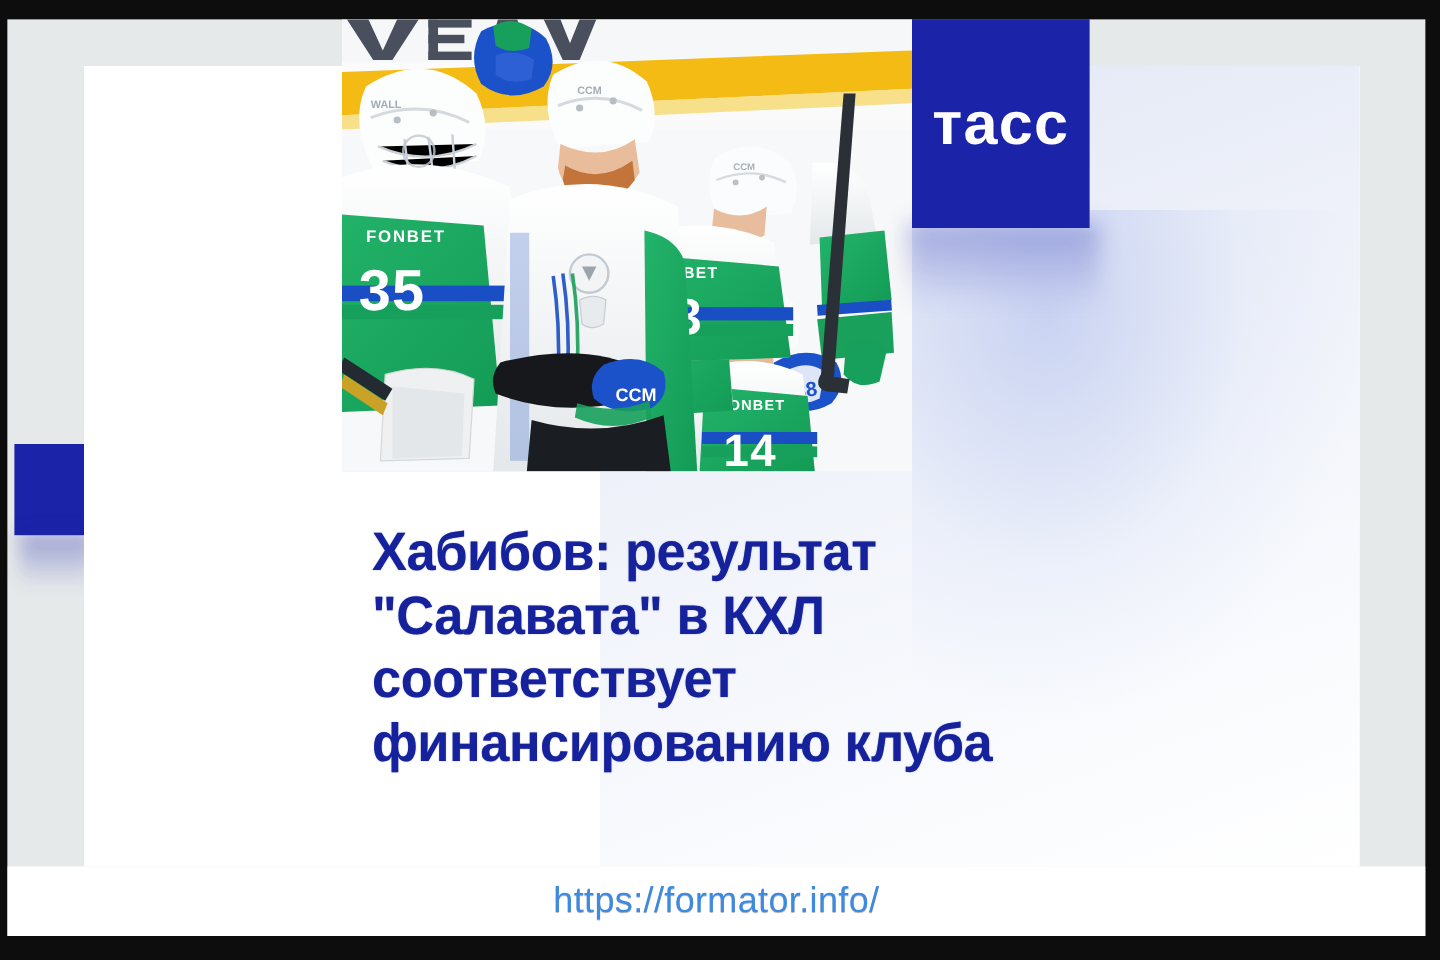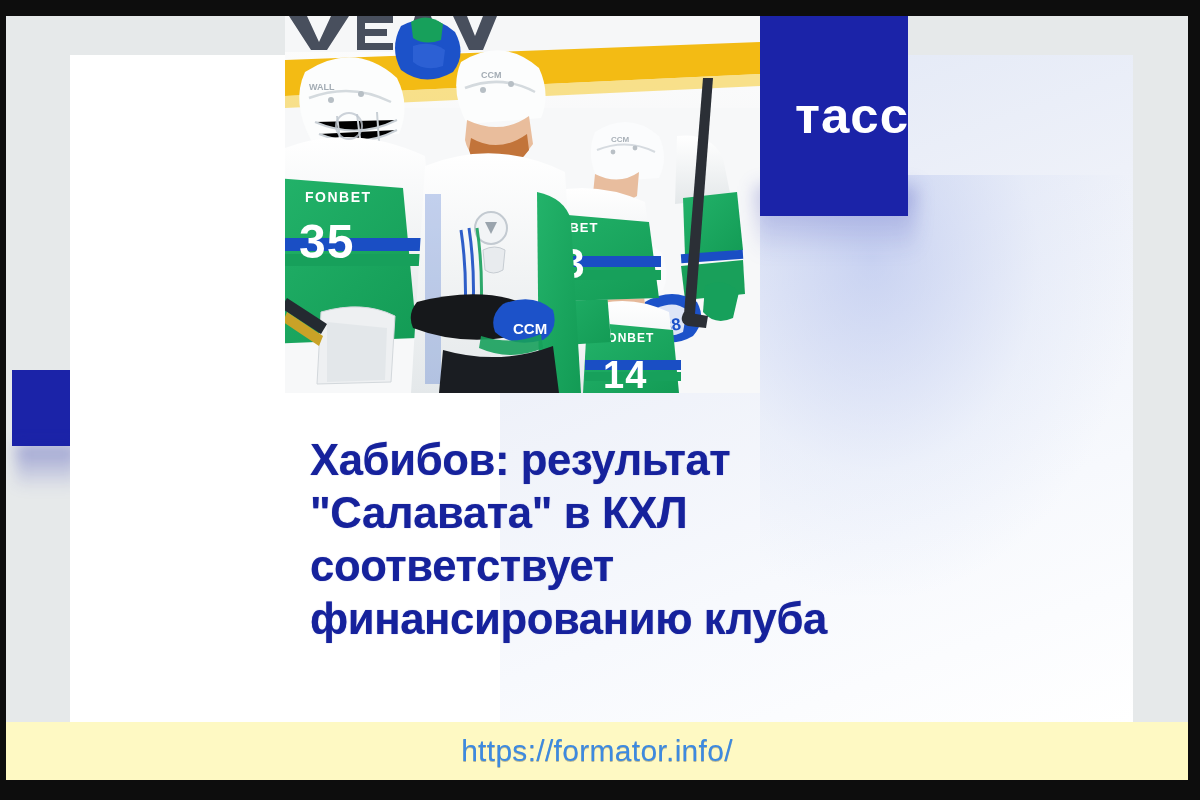--- a/index.html
+++ b/index.html
@@ -73,25 +73,25 @@
     width:475px; height:377px;
     overflow:hidden;
     background:#f2f3f4;
   }
   .photo svg { display:block; width:100%; height:100%; }
 
   
   .tass-logo {
     position:absolute;
     left:760px; top:16px;
-    width:148px; height:200px;
+    width:148px; height:174px;
     background:#1b23a8;
     display:flex;
     align-items:center;
-    justify-content:flex-end;
+    justify-content:center;
   }
   .tass-logo-text {
     color:#ffffff;
     font-family:"Liberation Sans", sans-serif;
     font-size:50px;
     font-weight:700;
     letter-spacing:1px;
     line-height:1;
     text-transform:lowercase;
     transform:scaleX(1.02);
@@ -120,21 +120,21 @@
     transform:scaleX(0.97);
     transform-origin:left top;
     text-shadow:0 0 1px rgba(22,34,156,.55);
   }
 
   
   .url-bar {
     position:absolute;
     left:6px; top:722px;
     width:1182px; height:58px;
-    background:#fef9c3;
+    background:#ffffff;
     display:flex;
     align-items:center;
     justify-content:center;
   }
   .url-text {
     color:#3d8ae0;
     font-family:"Liberation Sans", sans-serif;
     font-size:30px;
     font-weight:400;
     letter-spacing:.3px;

